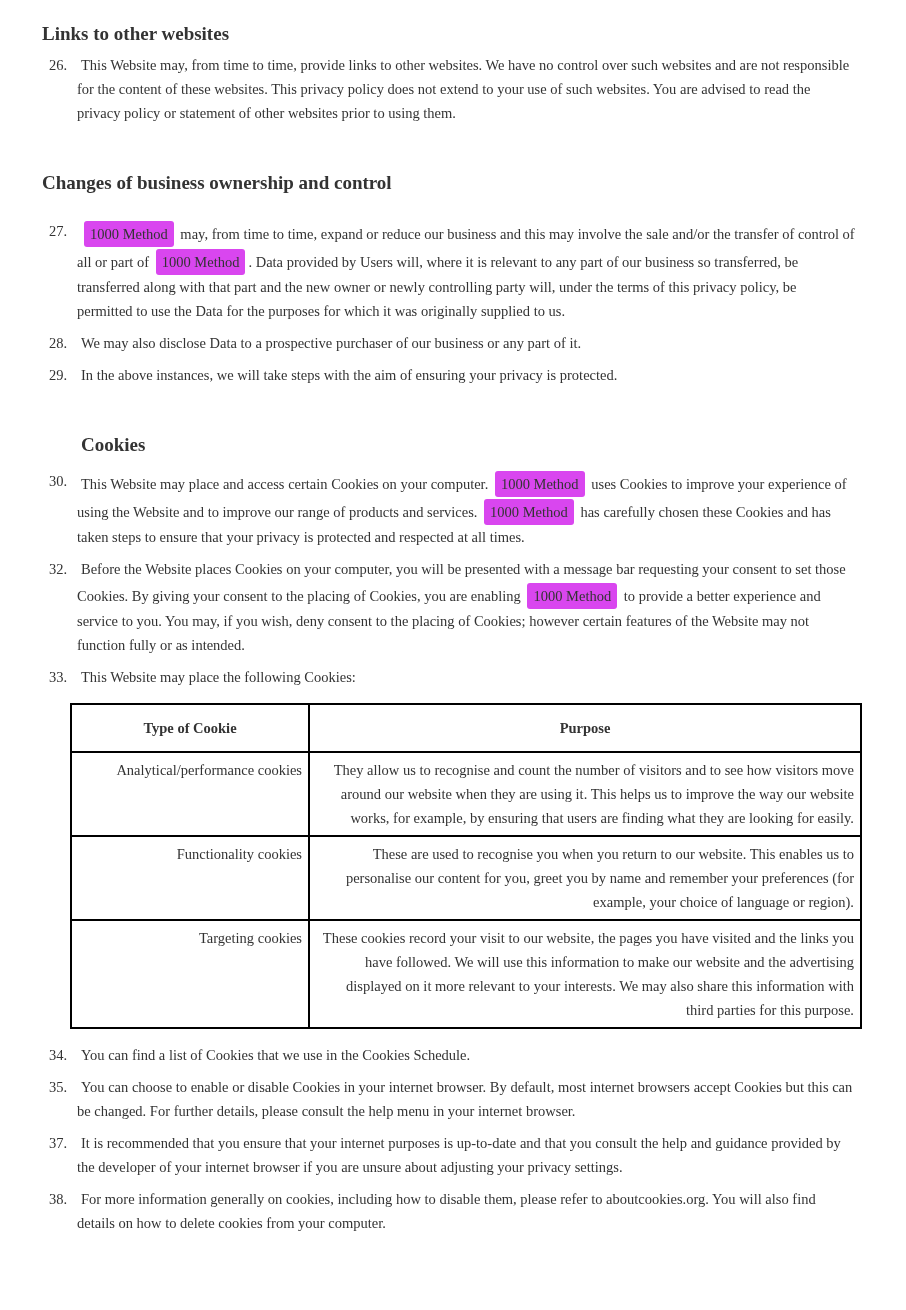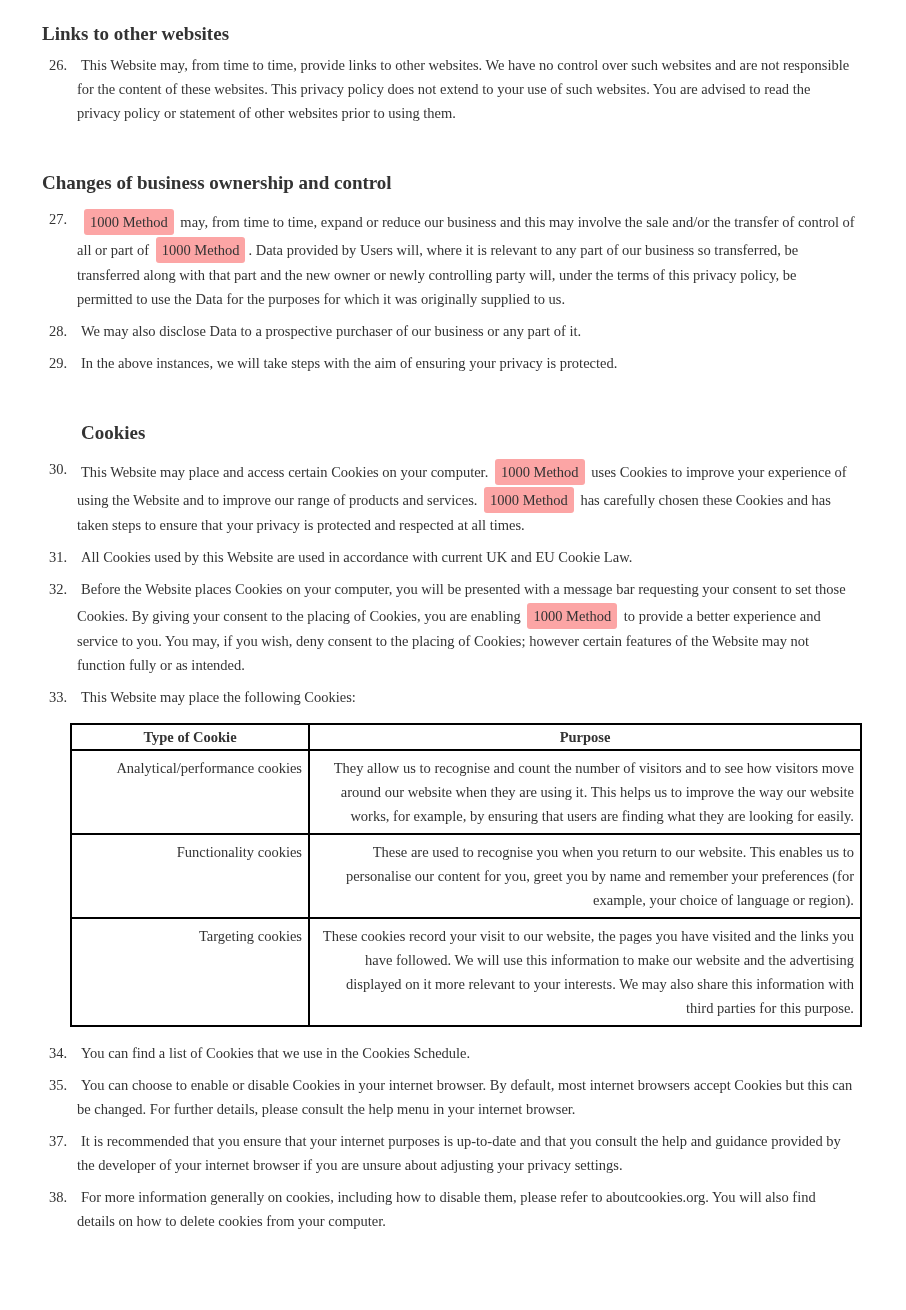--- a/index.html
+++ b/index.html
@@ -8,42 +8,42 @@
     font-family: "Liberation Serif", "DejaVu Serif", serif;
     color: #333333; font-size: 14.5px;
   }
   .wrap { position: relative; padding: 0 44px 0 42px; }
   h2 {
     font-family: "Liberation Serif", serif;
     font-size: 19px; font-weight: bold; color: #333;
     margin: 0; line-height: 24px;
   }
   h2.s1 { padding-top: 22px; }
-  h2.s2 { padding-top: 38px; margin-bottom: 12px; }
+  h2.s2 { padding-top: 38px; margin-bottom: 24px; }
   h2.s3 { padding-top: 38px; margin-bottom: 12px; margin-left: 39px; }
   ol.items { list-style: none; margin: 7px; padding: 0; }
   ol.items li {
     position: relative; padding-left: 28px; line-height: 24px;
     margin-bottom: 8px;
   }
   ol.items li .num { position: absolute; left: 0; top: 0; }
   ol.items li .txt { padding-left: 4px; }
   .badge {
-    display: inline-block; background: #fca5a5; border-radius: 3px;
+    display: inline-block; background: #d946ef; border-radius: 3px;
     padding: 0 6px; line-height: 26px; margin: 2px 3px 0 3px;
   }
   table.cookies {
     border-collapse: collapse; width: 792px; margin: 14px 0 14px 28px;
     font-size: 14.5px; color: #333;
   }
   table.cookies th, table.cookies td {
     border: 2px solid #000; vertical-align: top; text-align: right;
     padding: 5px 6px 5px 6px; line-height: 24px;
   }
-  table.cookies th { text-align: center; font-weight: bold; padding: 0 6px; }
+  table.cookies th { text-align: center; font-weight: bold; padding: 11px 6px; }
   table.cookies th.c1, table.cookies td.c1 { width: 224px; }
 </style>
 </head>
 <body>
 
 <div class="wrap">
 
   <section>
     <h2 class="s1">Links to other websites</h2>
     <ol class="items">
@@ -71,24 +71,20 @@
       </li>
     </ol>
   </section>
 
   <section>
     <h2 class="s3">Cookies</h2>
     <ol class="items">
       <li>
         <span class="num">30.</span>
         <span class="txt"><span>This Website may place and access certain Cookies on your computer.</span> <span class="badge">1000 Method</span> <span>uses Cookies to improve your experience of using the Website and to improve our range of products and services.</span> <span class="badge">1000 Method</span> <span>has carefully chosen these Cookies and has taken steps to ensure that your privacy is protected and respected at all times.</span></span>
-      </li>
-      <li>
-        <span class="num">31.</span>
-        <span class="txt">All Cookies used by this Website are used in accordance with current UK and EU Cookie Law.</span>
       </li>
       <li>
         <span class="num">32.</span>
         <span class="txt"><span>Before the Website places Cookies on your computer, you will be presented with a message bar requesting your consent to set those Cookies. By giving your consent to the placing of Cookies, you are enabling</span> <span class="badge">1000 Method</span> <span>to provide a better experience and service to you. You may, if you wish, deny consent to the placing of Cookies; however certain features of the Website may not function fully or as intended.</span></span>
       </li>
       <li>
         <span class="num">33.</span>
         <span class="txt">This Website may place the following Cookies:</span>
       </li>
     </ol>

